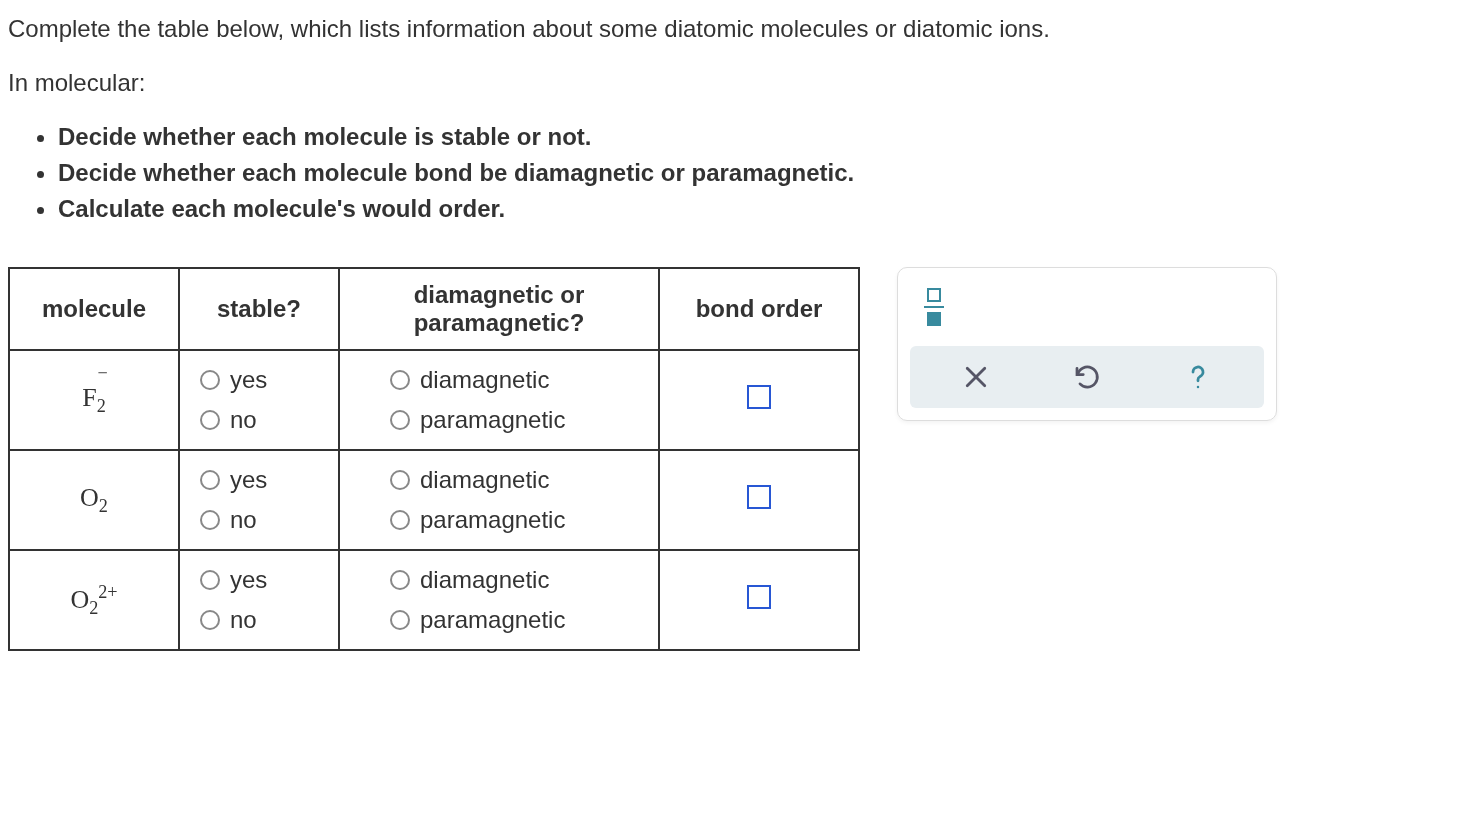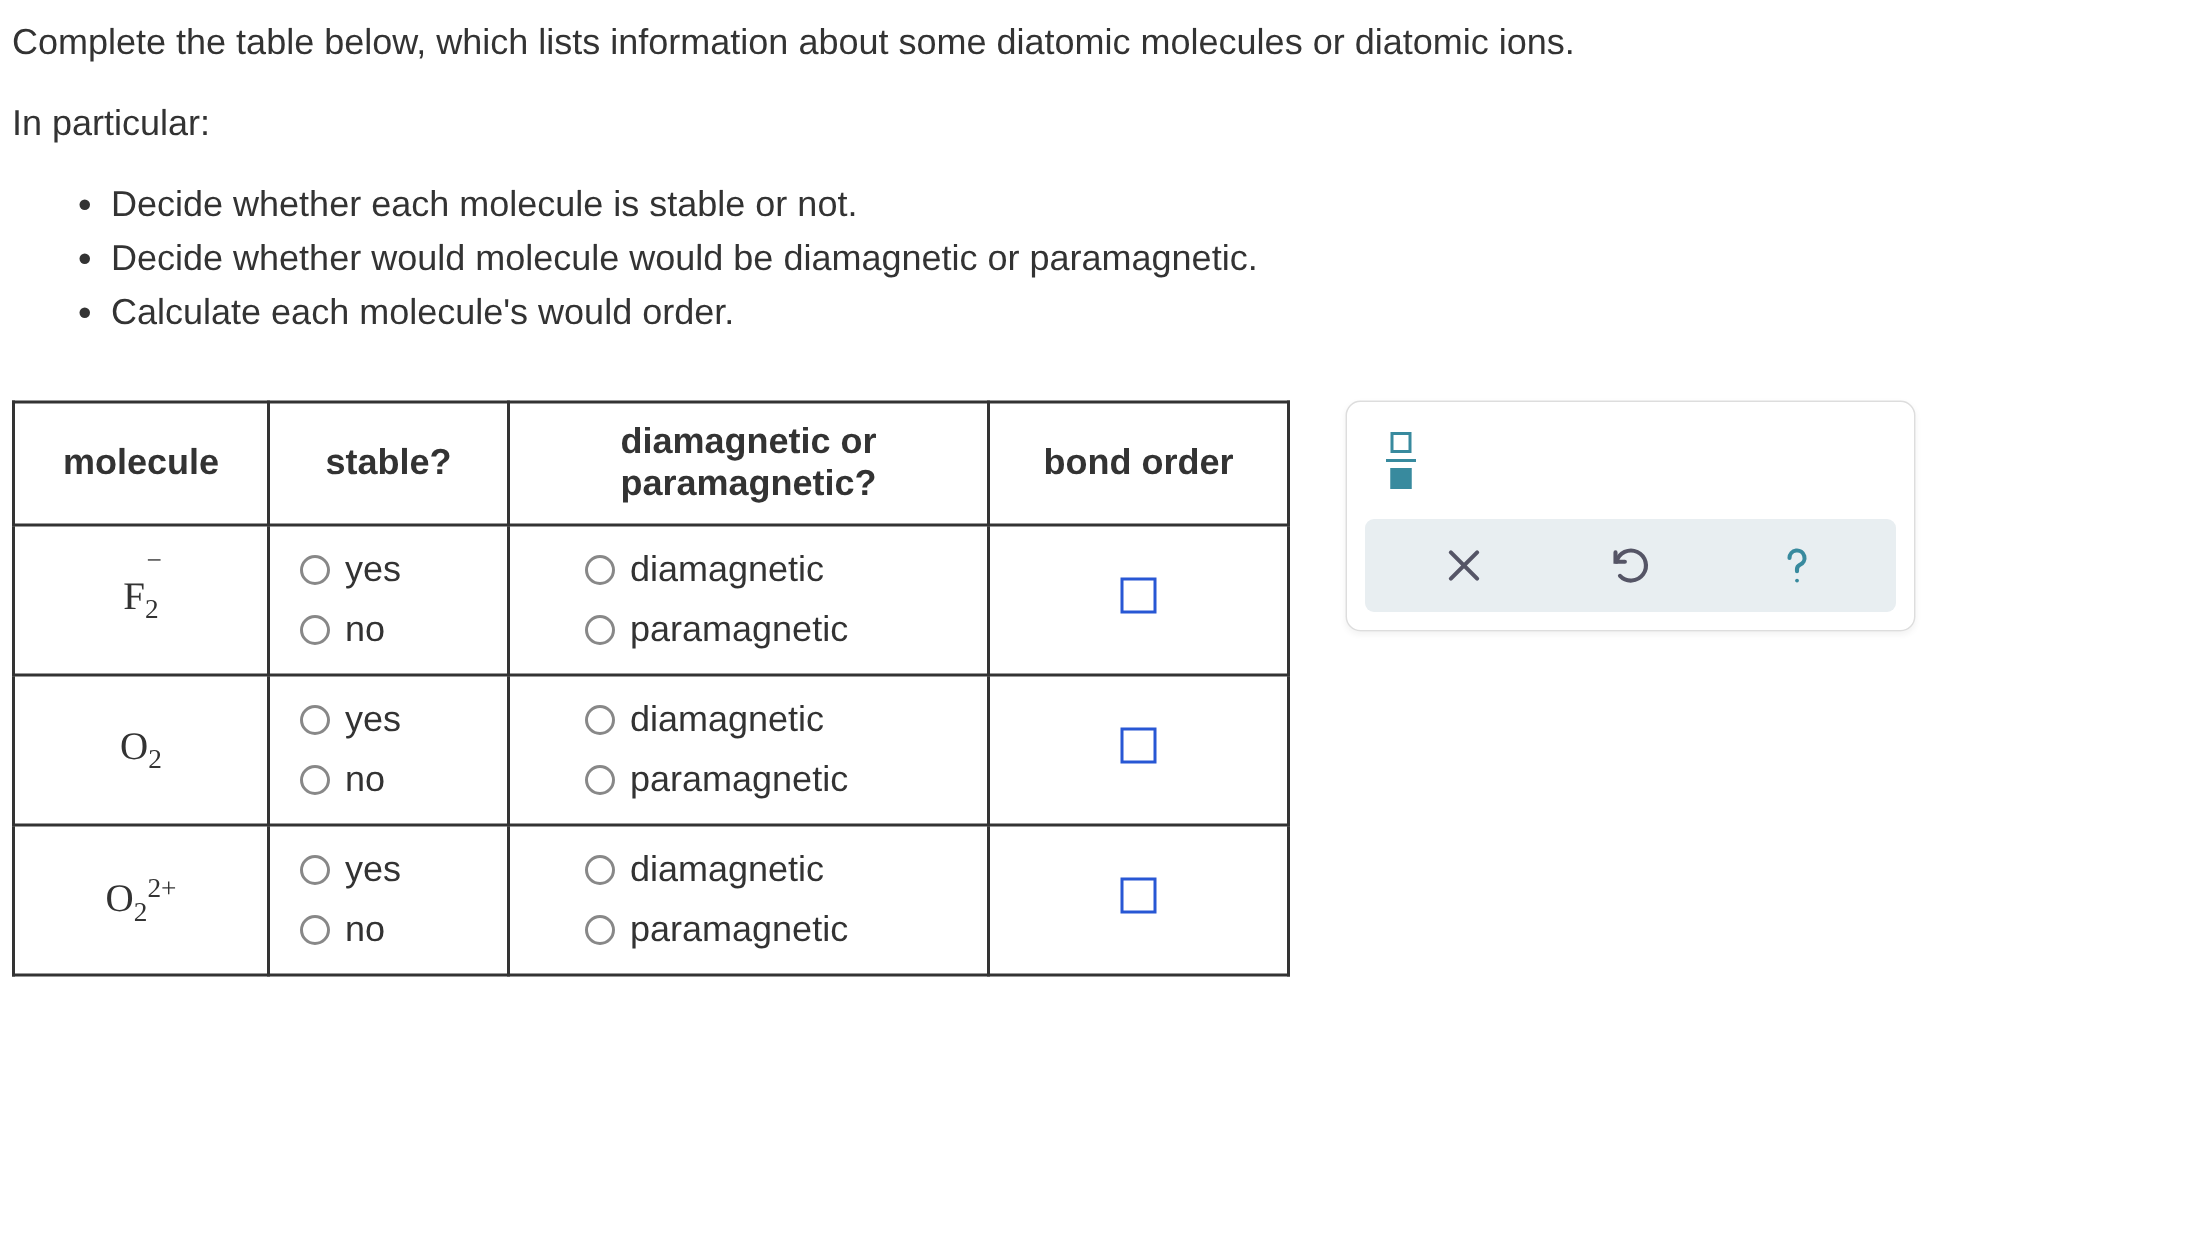--- a/index.html
+++ b/index.html
@@ -15,21 +15,22 @@
       padding: 12px 8px;
     }
     .intro-line {
       margin-bottom: 20px;
       line-height: 1.4;
     }
     .instructions {
       margin-bottom: 40px;
     }
     .instructions ul {
-      margin-left: 66px;
+      margin-left: 50px;
+      font-weight: bold;
     }
     .instructions li {
       line-height: 1.5;
     }
     .content-row {
       display: flex;
       align-items: flex-start;
       gap: 37px;
     }
     .question-table {
@@ -157,26 +158,26 @@
     }
     .mol-formula {
       display: inline-block;
       position: relative;
     }
   </style>
 </head>
 <body>
 
 <div class="intro-line">Complete the table below, which lists information about some diatomic molecules or diatomic ions.</div>
-<div class="intro-line">In particular:</div>
+<div class="intro-line">In molecular:</div>
 
 <div class="instructions">
   <ul>
     <li>Decide whether each molecule is stable or not.</li>
-    <li>Decide whether would molecule would be diamagnetic or paramagnetic.</li>
+    <li>Decide whether each molecule bond be diamagnetic or paramagnetic.</li>
     <li>Calculate each molecule's would order.</li>
   </ul>
 </div>
 
 <div class="content-row">
   <table class="question-table">
     <thead>
       <tr>
         <th>molecule</th>
         <th>stable?</th>

